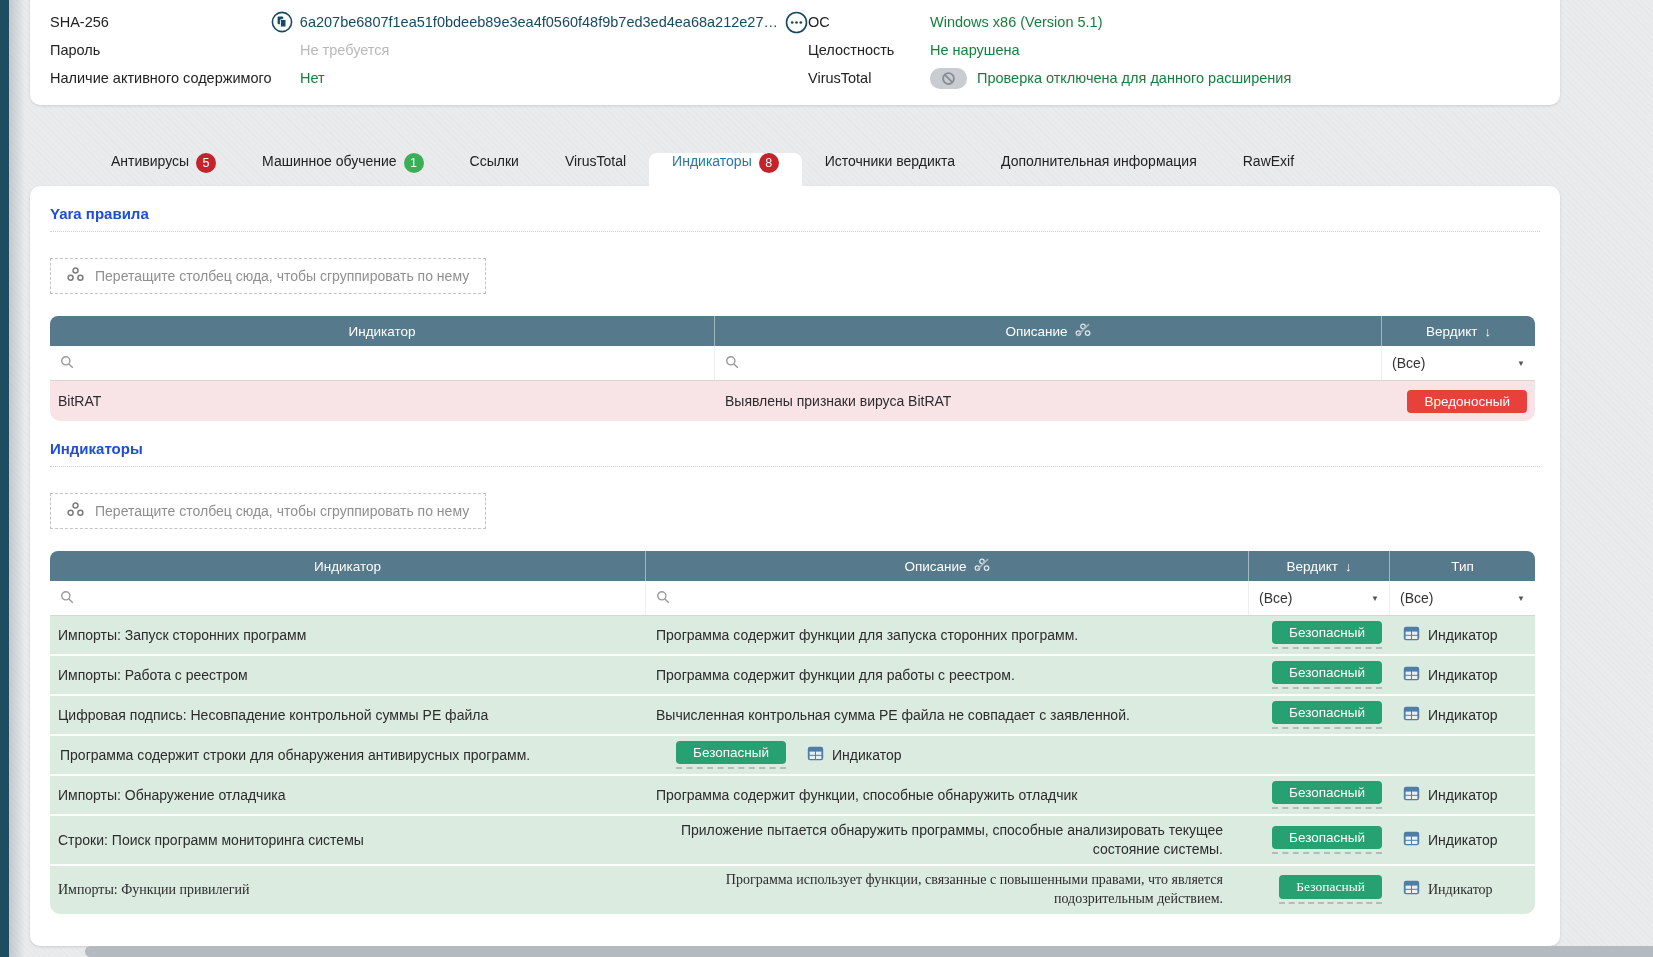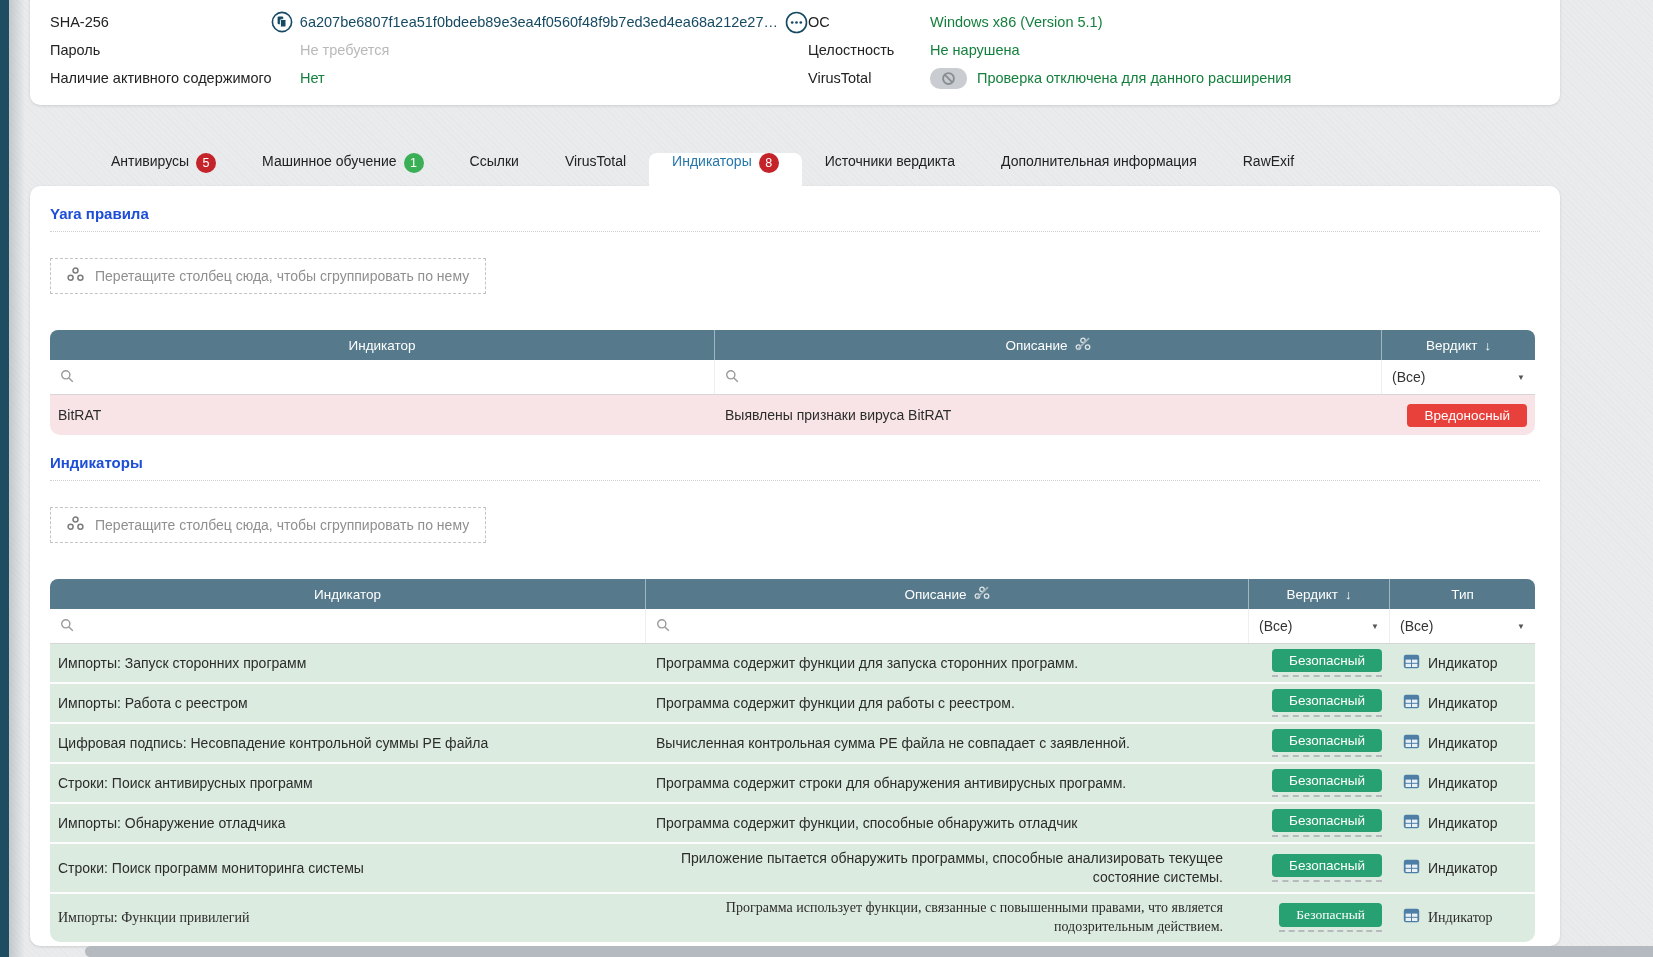--- a/index.html
+++ b/index.html
@@ -41,21 +41,21 @@
 
   
   .main-card { position:absolute; left:30px; top:186px; width:1530px; height:760px; background:#fff;
     border-radius:10px; box-shadow:0 1px 3px rgba(0,0,0,.12); padding:0 20px; overflow:hidden; }
   .section-title { font-size:15px; font-weight:bold; color:#1d4ed8; padding-top:19px; }
   .rule { border-top:1px dotted #cfcfcf; margin-top:9px; }
   .drag-box { display:inline-flex; align-items:center; gap:11px; border:1px dashed #c4c4c4;
     color:#8f8f8f; font-size:14px; padding:8px 16px; margin-top:26px; min-width:412px; }
 
   
-  .grid-table { margin-top:36px; width:1485px; }
+  .grid-table { margin-top:22px; width:1485px; }
   .t1 .c-ind  { width:665px; } .t1 .c-desc { width:667px; } .t1 .c-verd { width:153px; }
   .t2 .c-ind  { width:596px; } .t2 .c-desc { width:603px; } .t2 .c-verd { width:141px; } .t2 .c-type { width:145px; }
   .g-head { display:flex; background:#567a8b; height:30px; border-radius:8px 8px 0 0; overflow:hidden; }
   .g-head .cell { display:flex; align-items:center; justify-content:center; color:#fff; font-size:13.5px;
     gap:7px; border-right:1px solid rgba(255,255,255,.45); cursor:pointer; }
   .g-head .cell:last-child { border-right:none; }
   .g-filter { display:flex; height:35px; background:#fff; border-bottom:1px solid #d6d6d6;text-align:right; }
   .g-filter .cell { display:flex; align-items:center; padding:0 10px; gap:7px; font-size:14px; color:#333;
     border-right:1px solid #efefef; }
   .g-filter .cell:last-child { border-right:none; }
@@ -342,21 +342,20 @@
                 <rect x="0.8" y="0.8" width="15.4" height="13.4" rx="2.2" fill="#4d7ea6"></rect>
                 <rect x="2.6" y="5.6" width="5.4" height="3.2" fill="#e9f0f5"></rect>
                 <rect x="9.0" y="5.6" width="5.4" height="3.2" fill="#e9f0f5"></rect>
                 <rect x="2.6" y="9.8" width="5.4" height="3.2" fill="#e9f0f5"></rect>
                 <rect x="9.0" y="9.8" width="5.4" height="3.2" fill="#e9f0f5"></rect>
               </svg></span>
             <span>Индикатор</span>
           </div>
         </div>
         <div class="g-row">
-          <div class="cell c-ind">Строки: Поиск антивирусных программ</div>
           <div class="cell c-desc">Программа содержит строки для обнаружения антивирусных программ.</div>
           <div class="cell c-verd cell-verd">
             <span class="safe-wrap">
               <span class="badge-pill" style="background: rgb(39, 161, 113);">Безопасный</span>
               <span class="dash-under"></span>
             </span>
           </div>
           <div class="cell c-type cell-type">
             <span><svg width="17" height="15" viewBox="0 0 17 15">
                 <rect x="0.8" y="0.8" width="15.4" height="13.4" rx="2.2" fill="#4d7ea6"></rect>

